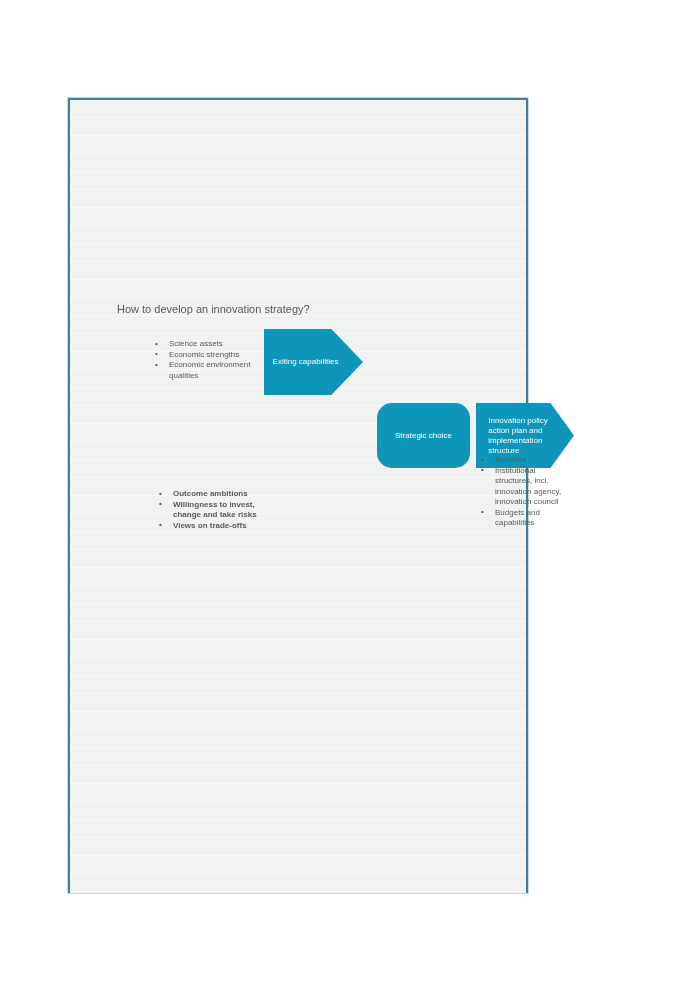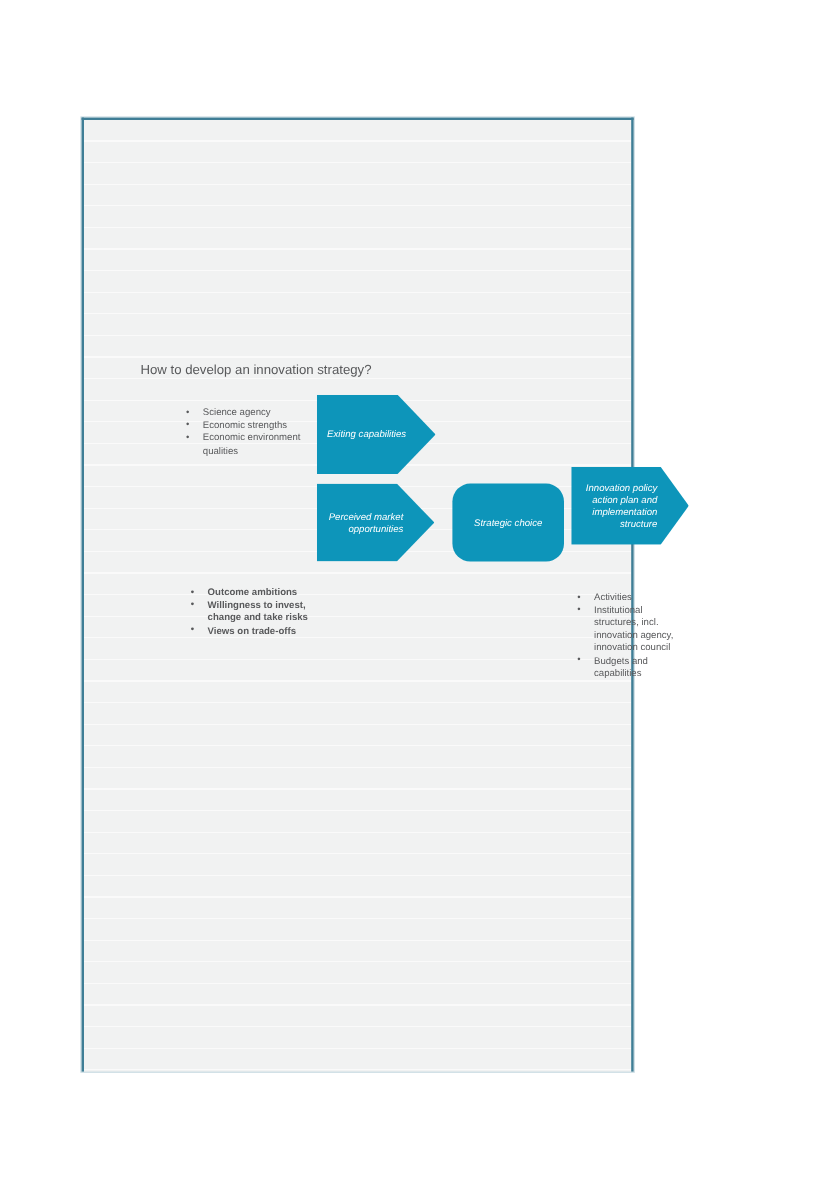--- a/index.html
+++ b/index.html
@@ -36,66 +36,61 @@
   .bullets li{
     position:relative;padding-left:16px;white-space:pre-line;
   }
   .bullets li::before{
     content:"\2022";position:absolute;left:2px;top:-0.5px;
     font-size:8px;color:var(--text-gray);
   }
   .shape{
     position:absolute;display:flex;align-items:center;justify-content:center;
     background:var(--accent);color:#ffffff;
-    font-size:8px;line-height:10px;text-align:right;white-space:pre-line;
+    font-size:8px;line-height:10px;text-align:left;white-space:pre-line;
     box-sizing:border-box;
-    font-style:italic;
   }
   .arrow{
     clip-path:polygon(0% 0%, 68% 0%, 100% 50%, 68% 100%, 0% 100%);
     padding-right:16px;
   }
   .arrow-big{
     clip-path:polygon(0% 0%, 76% 0%, 100% 50%, 76% 100%, 0% 100%);
     padding-right:14px;
   }
   
   #list-capabilities{left:83px;top:239px;width:118px;}
   #arrow-capabilities{left:194px;top:229px;width:99px;height:66px;}
   #list-market{left:84px;top:311px;width:118px;}
   #arrow-market{left:194px;top:303px;width:98px;height:65px;}
   #box-choice{left:307px;top:303px;width:93px;height:65px;border-radius:15px;}
-  #arrow-policy{left:406px;top:289px;width:98px;height:65px;}
+  #arrow-policy{left:406px;top:303px;width:98px;height:65px;}
   #list-ambitions{left:87px;top:389px;width:112px;font-weight:bold;}
   #arrow-ambitions{left:194px;top:375px;width:98px;height:66px;}
-  #list-implementation{left:409px;top:393px;width:92px;}
+  #list-implementation{left:409px;top:355px;width:92px;}
 </style>
 </head>
 <body>
 
 <div class="page">
 
   <div class="title">How to develop an innovation strategy?</div>
 
   <ul class="bullets" id="list-capabilities">
-      <li>Science agency</li>
+      <li>Science assets</li>
       <li>Economic strengths</li>
       <li>Economic environment
 qualities</li>
     </ul>
 
   <div class="shape arrow" id="arrow-capabilities">
     <span>Exiting capabilities</span>
   </div>
 
 
-  <div class="shape arrow" id="arrow-market">
-    <span>Perceived market
-opportunities</span>
-  </div>
 
   <div class="shape" id="box-choice">
     <span>Strategic choice</span>
   </div>
 
   <div class="shape arrow-big" id="arrow-policy">
     <span>Innovation policy
 action plan and
 implementation
 structure</span>

